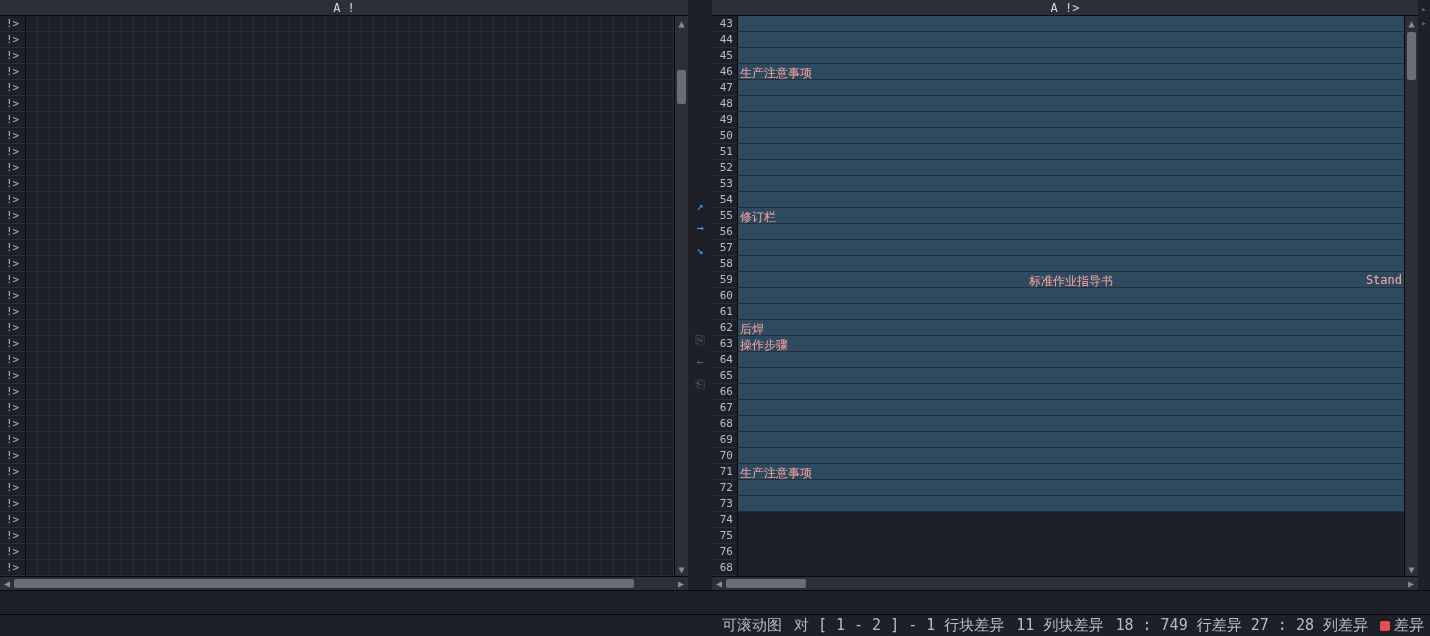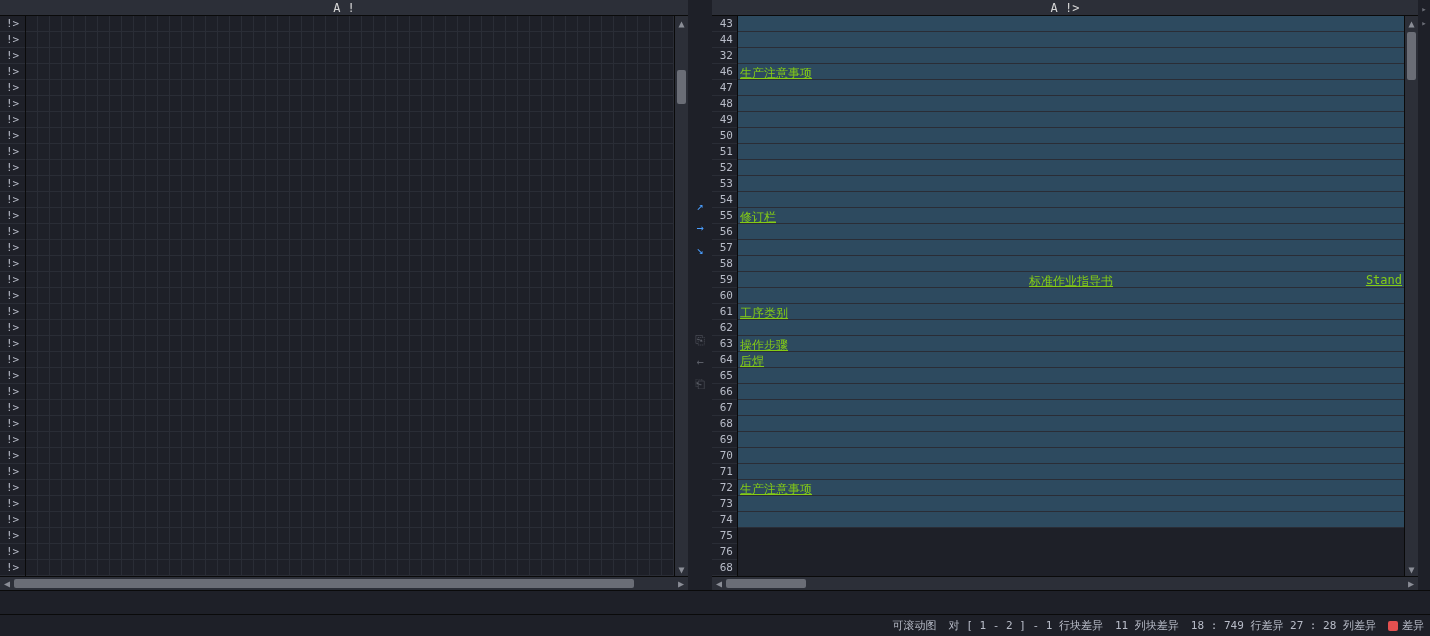--- a/index.html
+++ b/index.html
@@ -79,21 +79,21 @@
   flex-direction: column;
   position: relative;
 }
 .row {
   height: 16px;
   position: relative;
   border-bottom: 1px solid #2a2d36;
 }
 .row.dark { background: #1e2028; }
 .row.blue { background: #2d4a5f; }
-.row.blue .cell-text { color: #84cc16; text-decoration: underline; }
+.row.blue .cell-text { color: #fca5a5; }
 .row.dark::after {
   content: "";
   position: absolute;
   inset: 0;
   background-image: repeating-linear-gradient(
     to right,
     transparent 0, transparent 11px,
     #2a2d36 11px, #2a2d36 12px
   );
   pointer-events: none;
@@ -179,21 +179,21 @@
 .statusbar {
   height: 22px;
   background: #1e2028;
   border-top: 1px solid #0a0a0a;
   display: flex;
   align-items: center;
   justify-content: flex-end;
   padding: 0 6px;
   gap: 12px;
   color: #b8bcc8;
-  font-size: 11px;
+  font-size: 15px;
 }
 .status-seg { display: flex; align-items: center; gap: 4px; }
 .status-dot {
   width: 10px;
   height: 10px;
   background: #e35050;
   border-radius: 2px;
 }
 .gap-bar {
   height: 24px;
@@ -316,21 +316,21 @@
       </div>
 
     <div class="pane pane-right">
       <div class="header">
         <span class="header-title">A !&gt;</span>
       </div>
       <div class="grid-body">
         <div class="gutter" id="right-gutter">
             <div class="gutter-cell num">43</div>
             <div class="gutter-cell num">44</div>
-            <div class="gutter-cell num">32</div>
+            <div class="gutter-cell num">45</div>
             <div class="gutter-cell num">46</div>
             <div class="gutter-cell num">47</div>
             <div class="gutter-cell num">48</div>
             <div class="gutter-cell num">49</div>
             <div class="gutter-cell num">50</div>
             <div class="gutter-cell num">51</div>
             <div class="gutter-cell num">52</div>
             <div class="gutter-cell num">53</div>
             <div class="gutter-cell num">54</div>
             <div class="gutter-cell num">55</div>
@@ -376,29 +376,26 @@
               <span class="cell-text">修订栏</span>
             </div>
             <div class="row blue"></div>
             <div class="row blue"></div>
             <div class="row blue"></div>
             <div class="row blue">
               <span class="cell-text center">标准作业指导书</span>
               <span class="cell-text" style="right: 2px; left: auto; margin-left: 17px;">Stand</span>
             </div>
             <div class="row blue"></div>
-            <div class="row blue">
-              <span class="cell-text">工序类别</span>
-            </div>
-            <div class="row blue"></div>
+            <div class="row blue"></div>
+            <div class="row blue">
+              <span class="cell-text">后焊</span>
+            </div>
             <div class="row blue">
               <span class="cell-text">操作步骤</span>
-            </div>
-            <div class="row blue">
-              <span class="cell-text">后焊</span>
             </div>
             <div class="row blue"></div>
             <div class="row blue"></div>
             <div class="row blue"></div>
             <div class="row blue"></div>
             <div class="row blue"></div>
             <div class="row blue"></div>
             <div class="row blue"></div>
             <div class="row blue">
               <span class="cell-text">生产注意事项</span>

